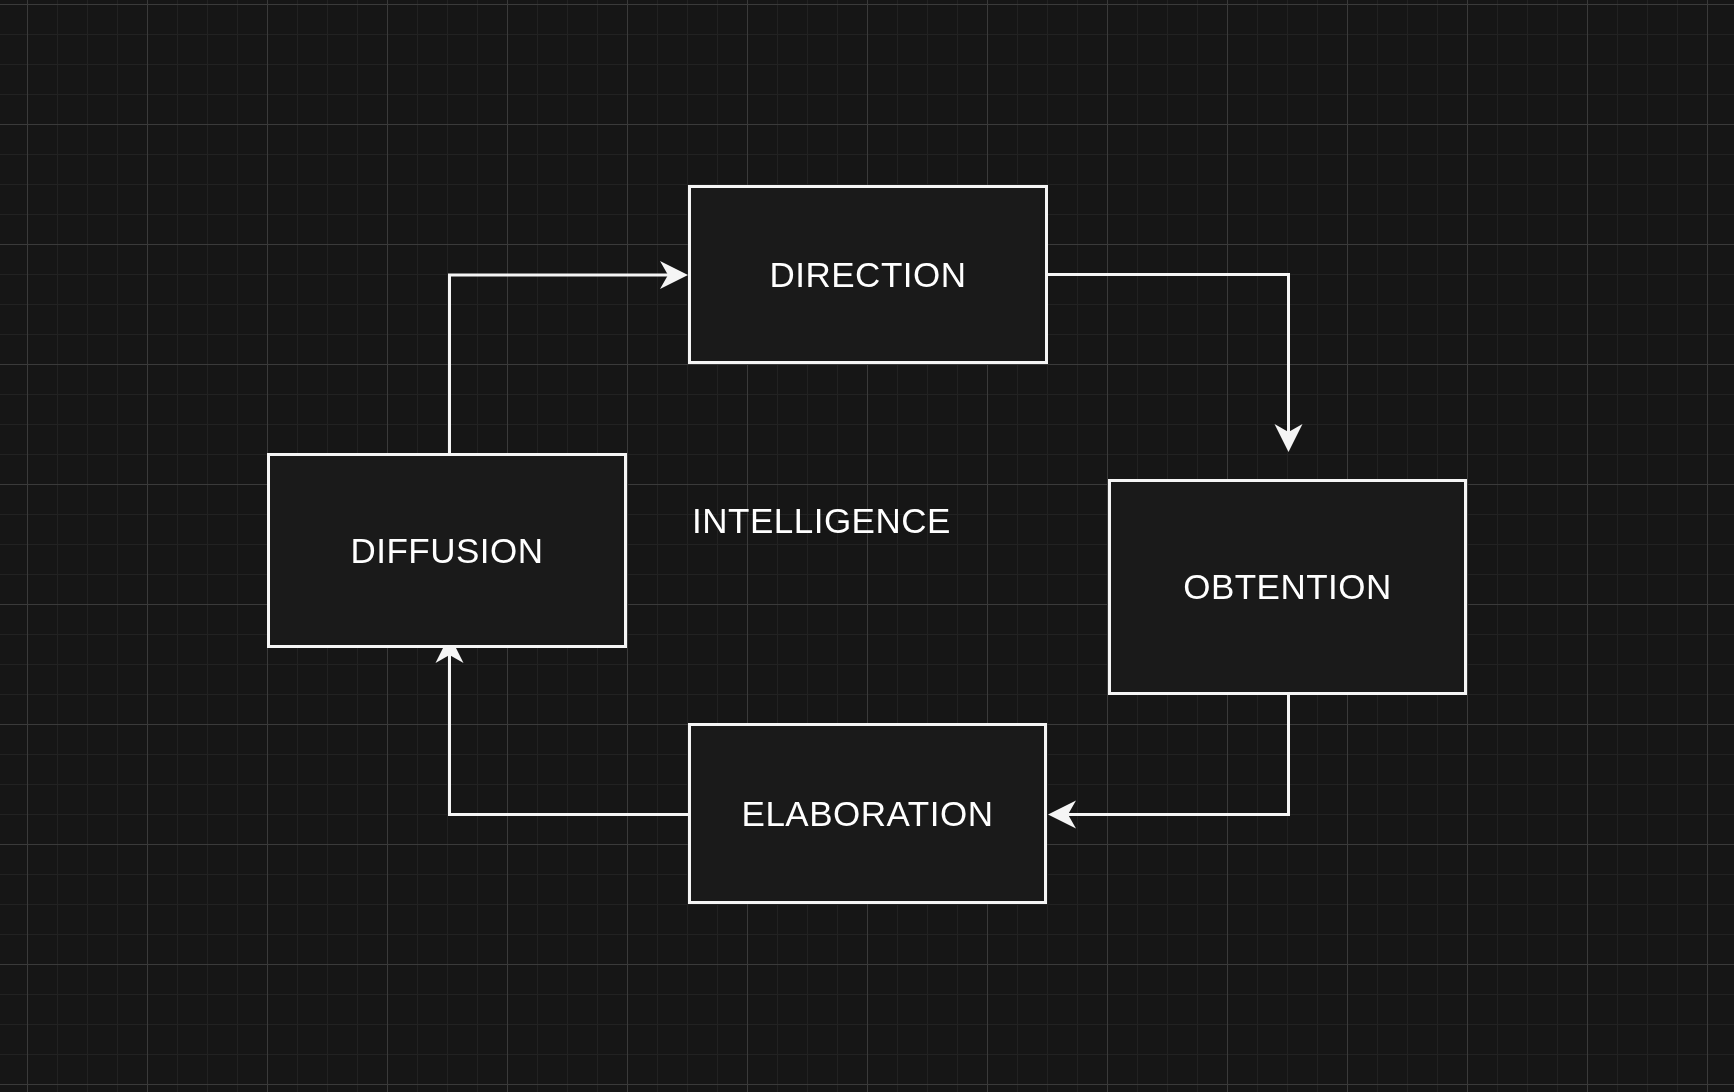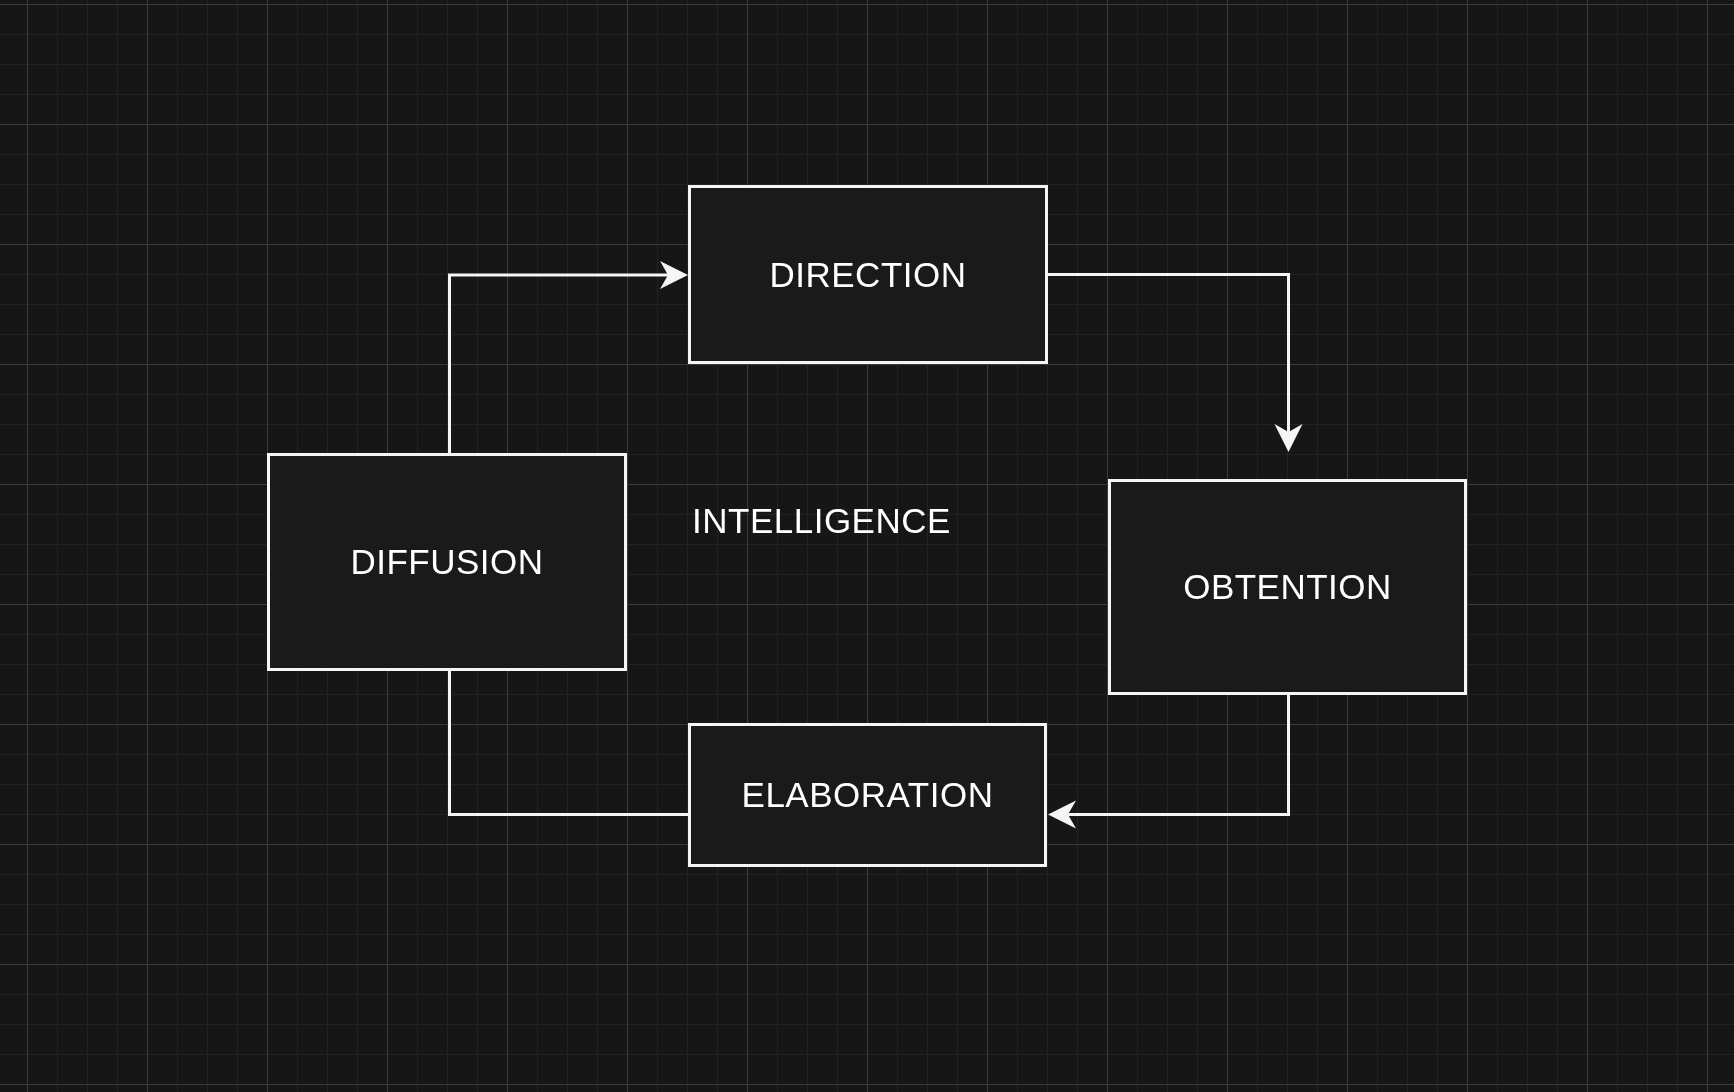--- a/index.html
+++ b/index.html
@@ -50,22 +50,22 @@
   }
   .node-label{
     color:var(--text);
     font-size:35px;
     font-weight:400;
     letter-spacing:0.5px;
     white-space:nowrap;
   }
   .node-direction  {left:688px; top:185px; width:360px; height:179px;}
   .node-obtention  {left:1108px;top:479px; width:359px; height:216px;}
-  .node-elaboration{left:688px; top:723px; width:359px; height:144px;}
-  .node-diffusion  {left:267px; top:453px; width:360px; height:218px;}
+  .node-elaboration{left:688px; top:723px; width:359px; height:181px;}
+  .node-diffusion  {left:267px; top:453px; width:360px; height:195px;}
   .center-title{
     position:absolute;
     left:692px; top:500px; width:350px;
     color:var(--text);
     font-size:35px;
     font-weight:400;
     line-height:42px;
     letter-spacing:0.5px;
   }
   .center-title span{display:block;}

